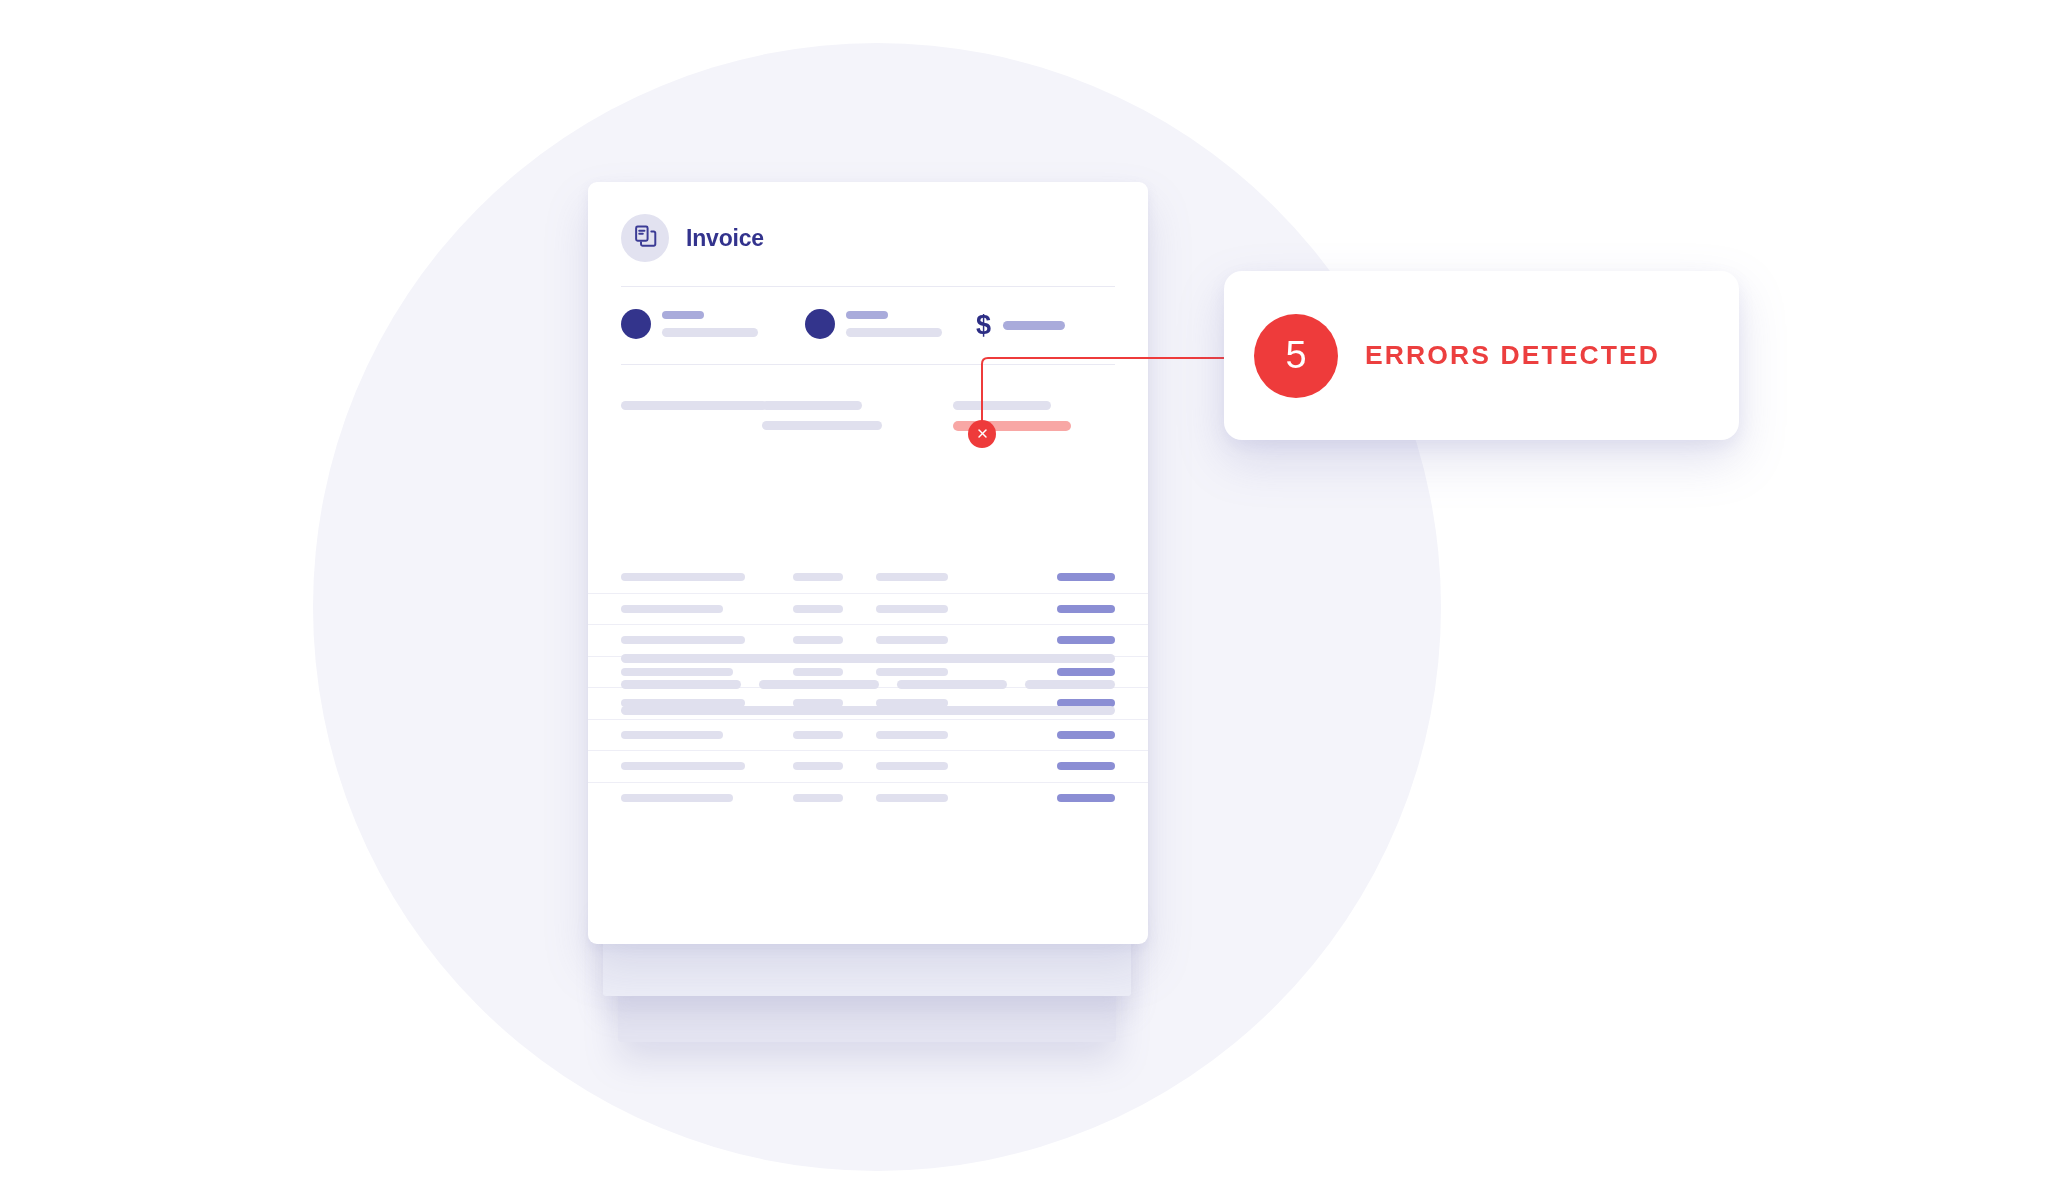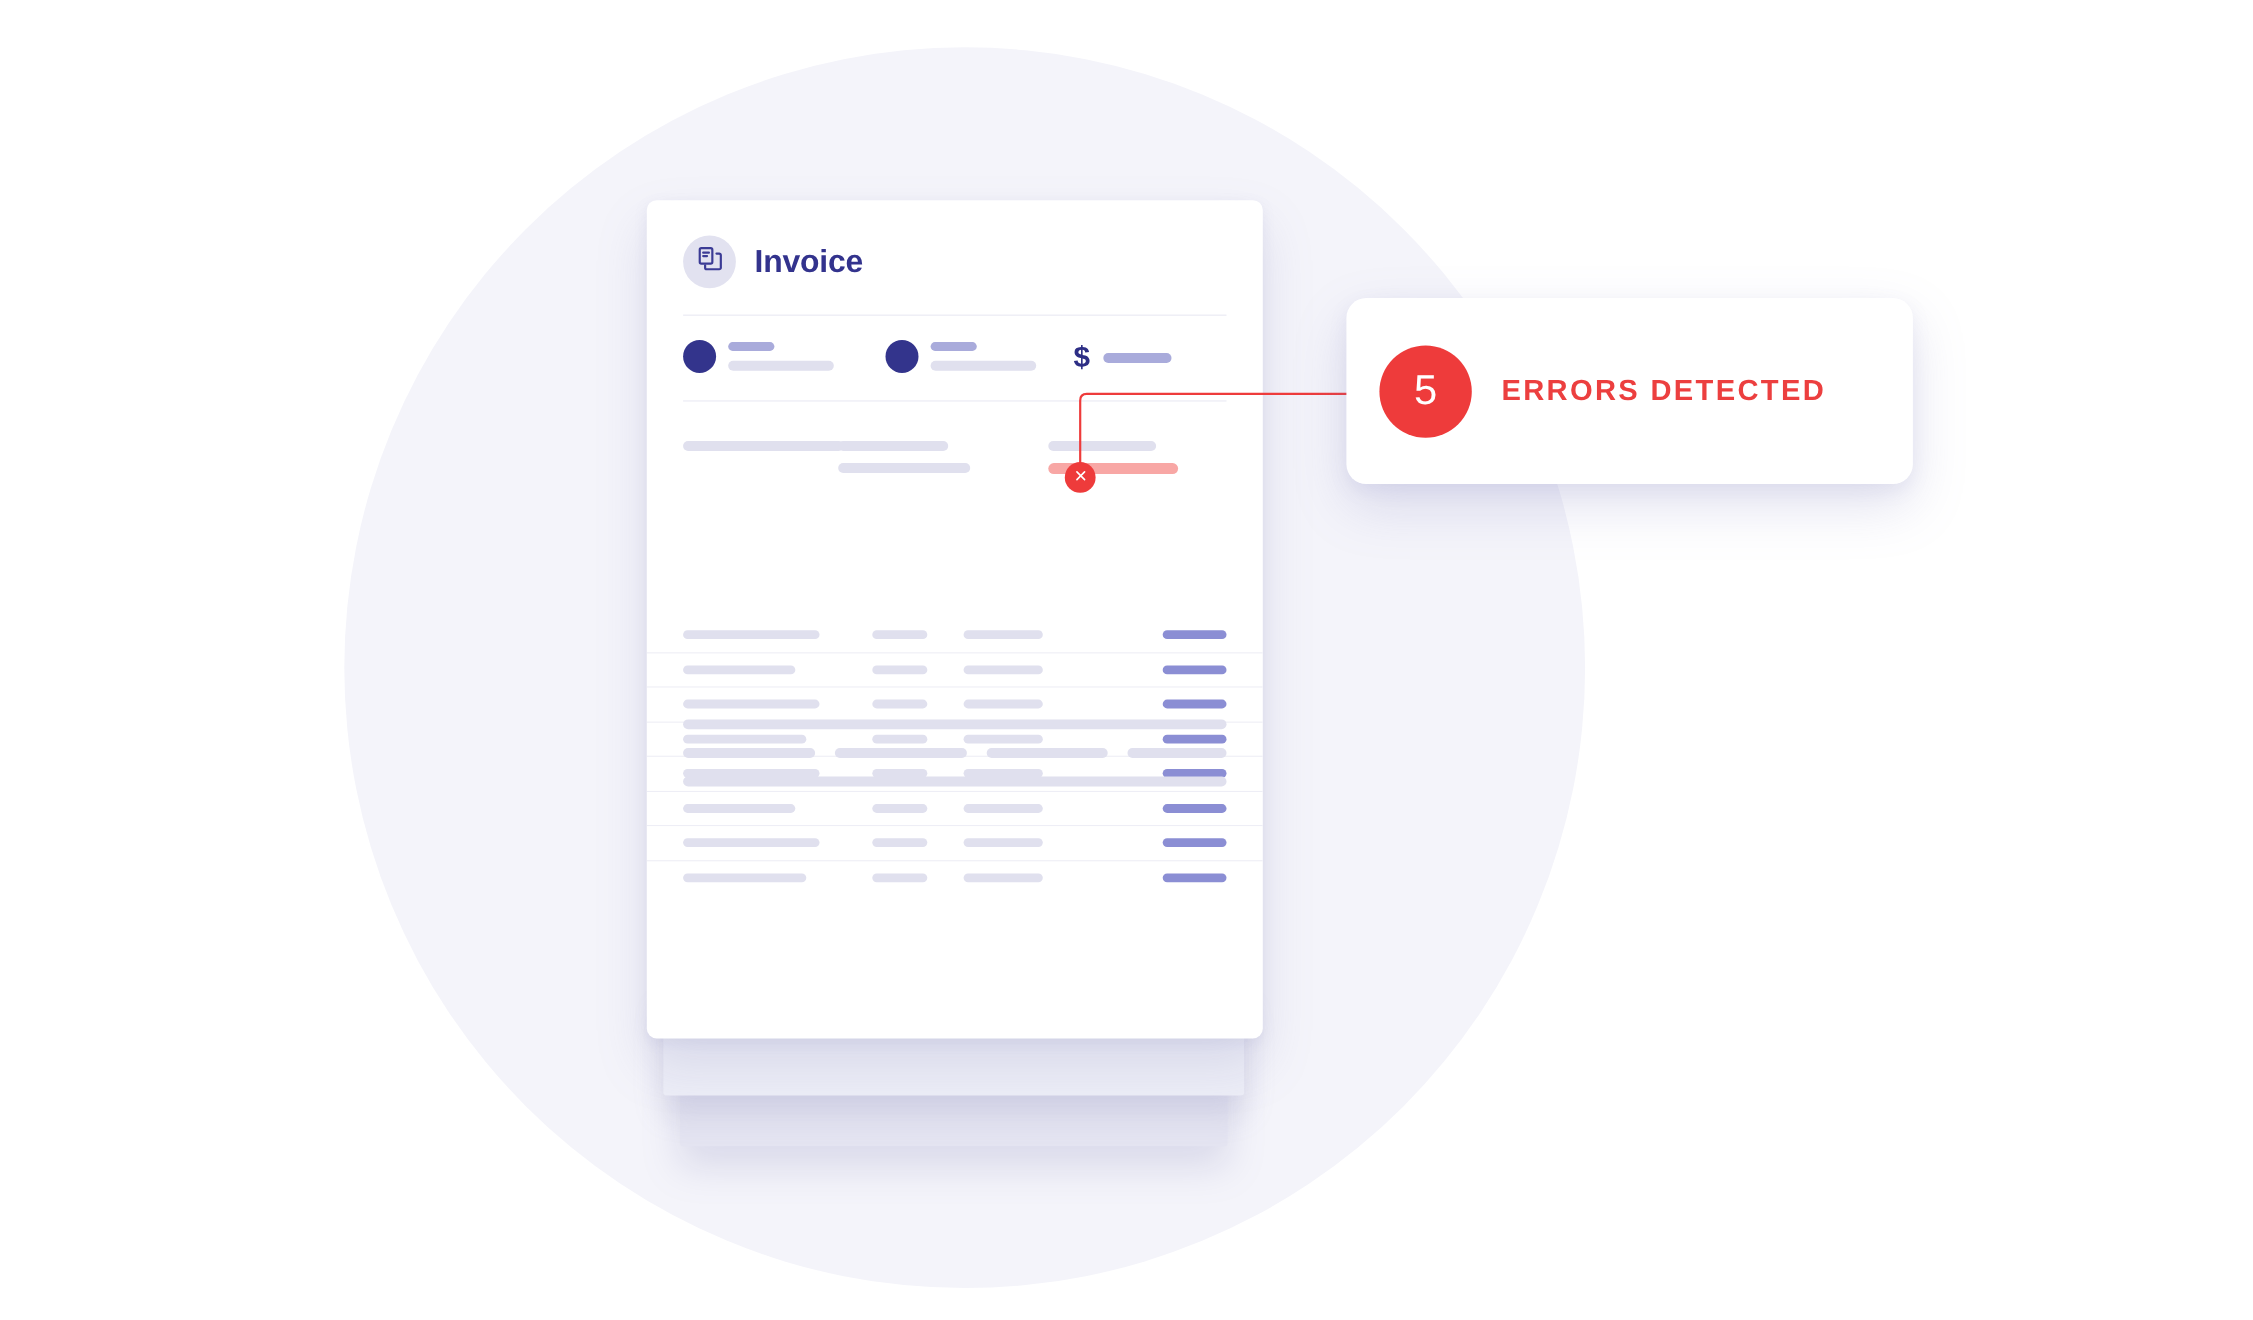--- a/index.html
+++ b/index.html
@@ -88,21 +88,21 @@
     width: 48px;
     height: 48px;
     border-radius: 50%;
     background: #e2e2f0;
     display: flex;
     align-items: center;
     justify-content: center;
     flex: none;
   }
   .inv-title {
-    font-size: 29px;
+    font-size: 23px;
     font-weight: bold;
     color: #33338d;
     letter-spacing: -0.2px;
     line-height: 1;
   }
 
   .hr {
     position: absolute;
     left: 33px;
     width: 494px;

